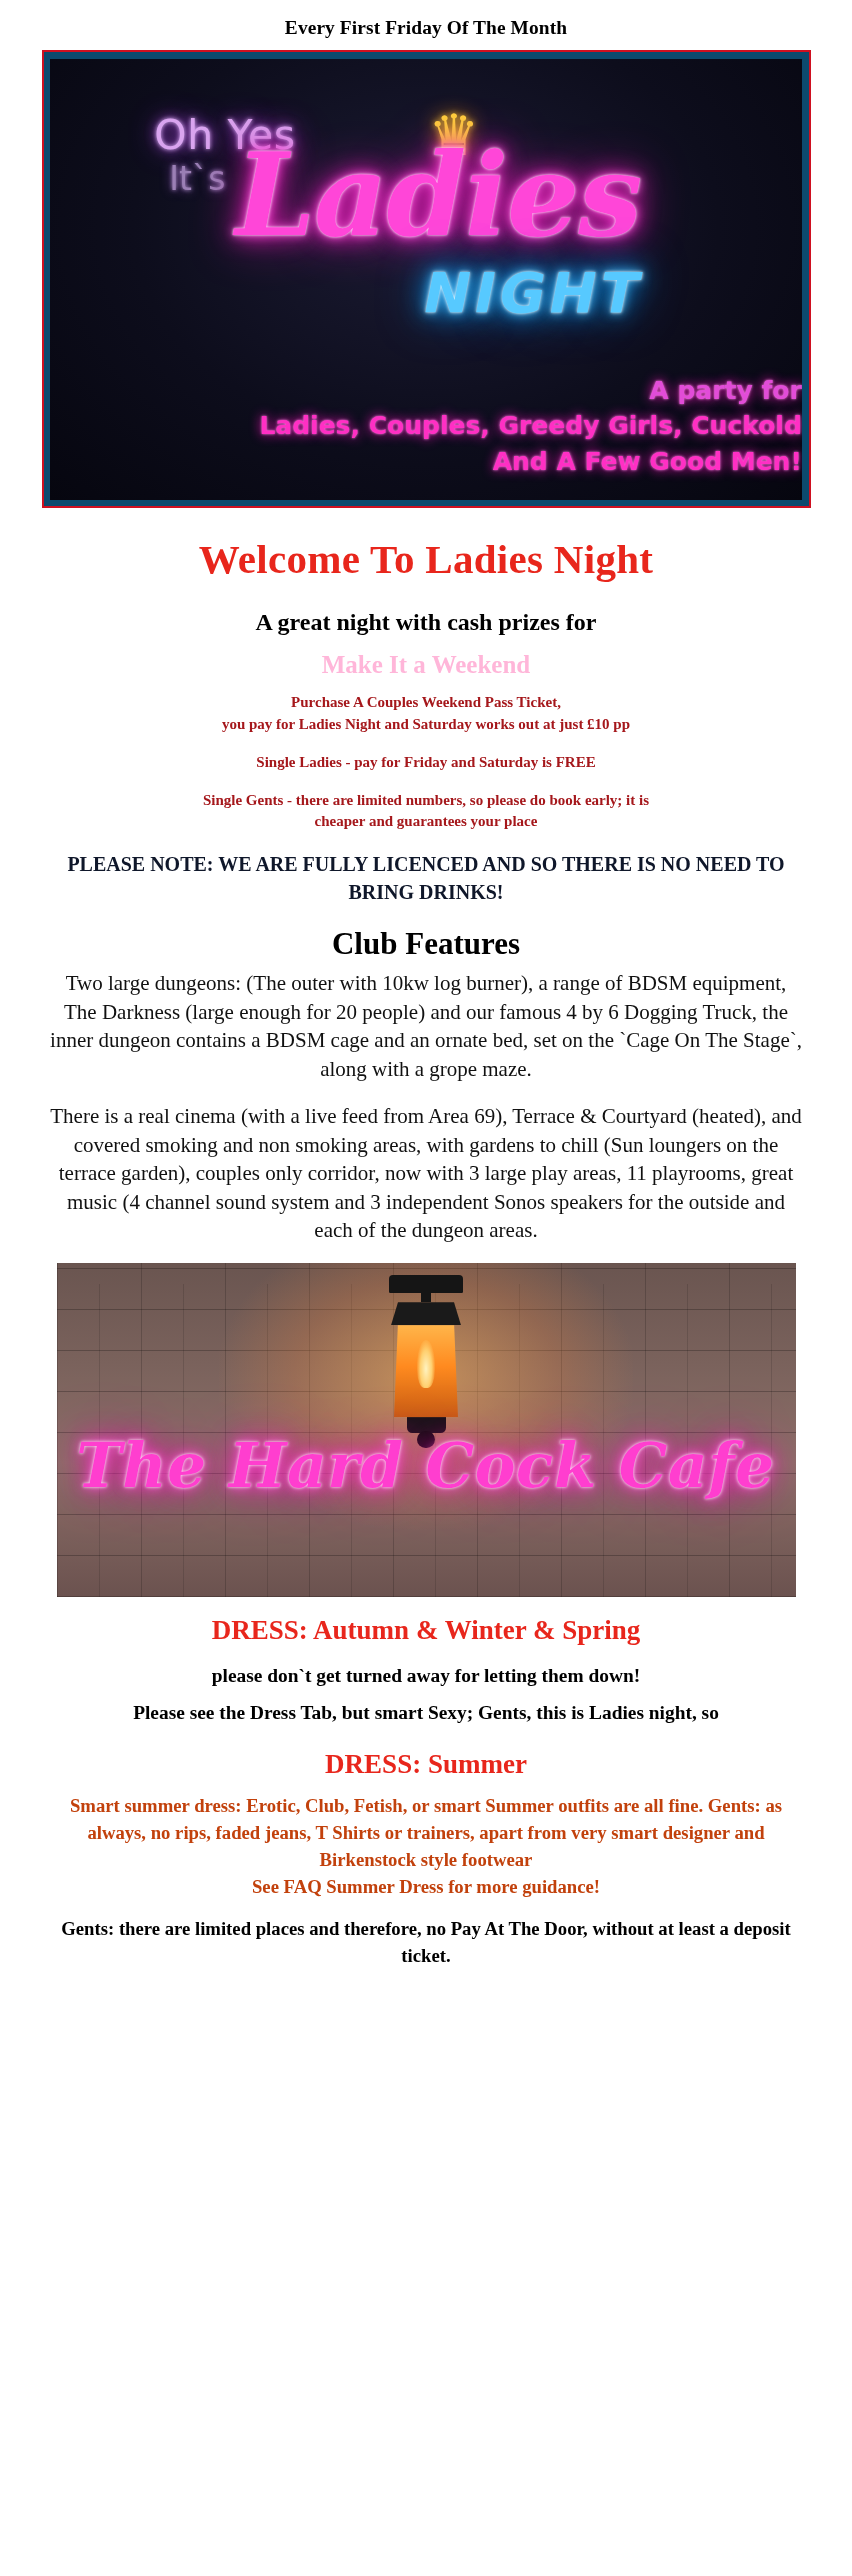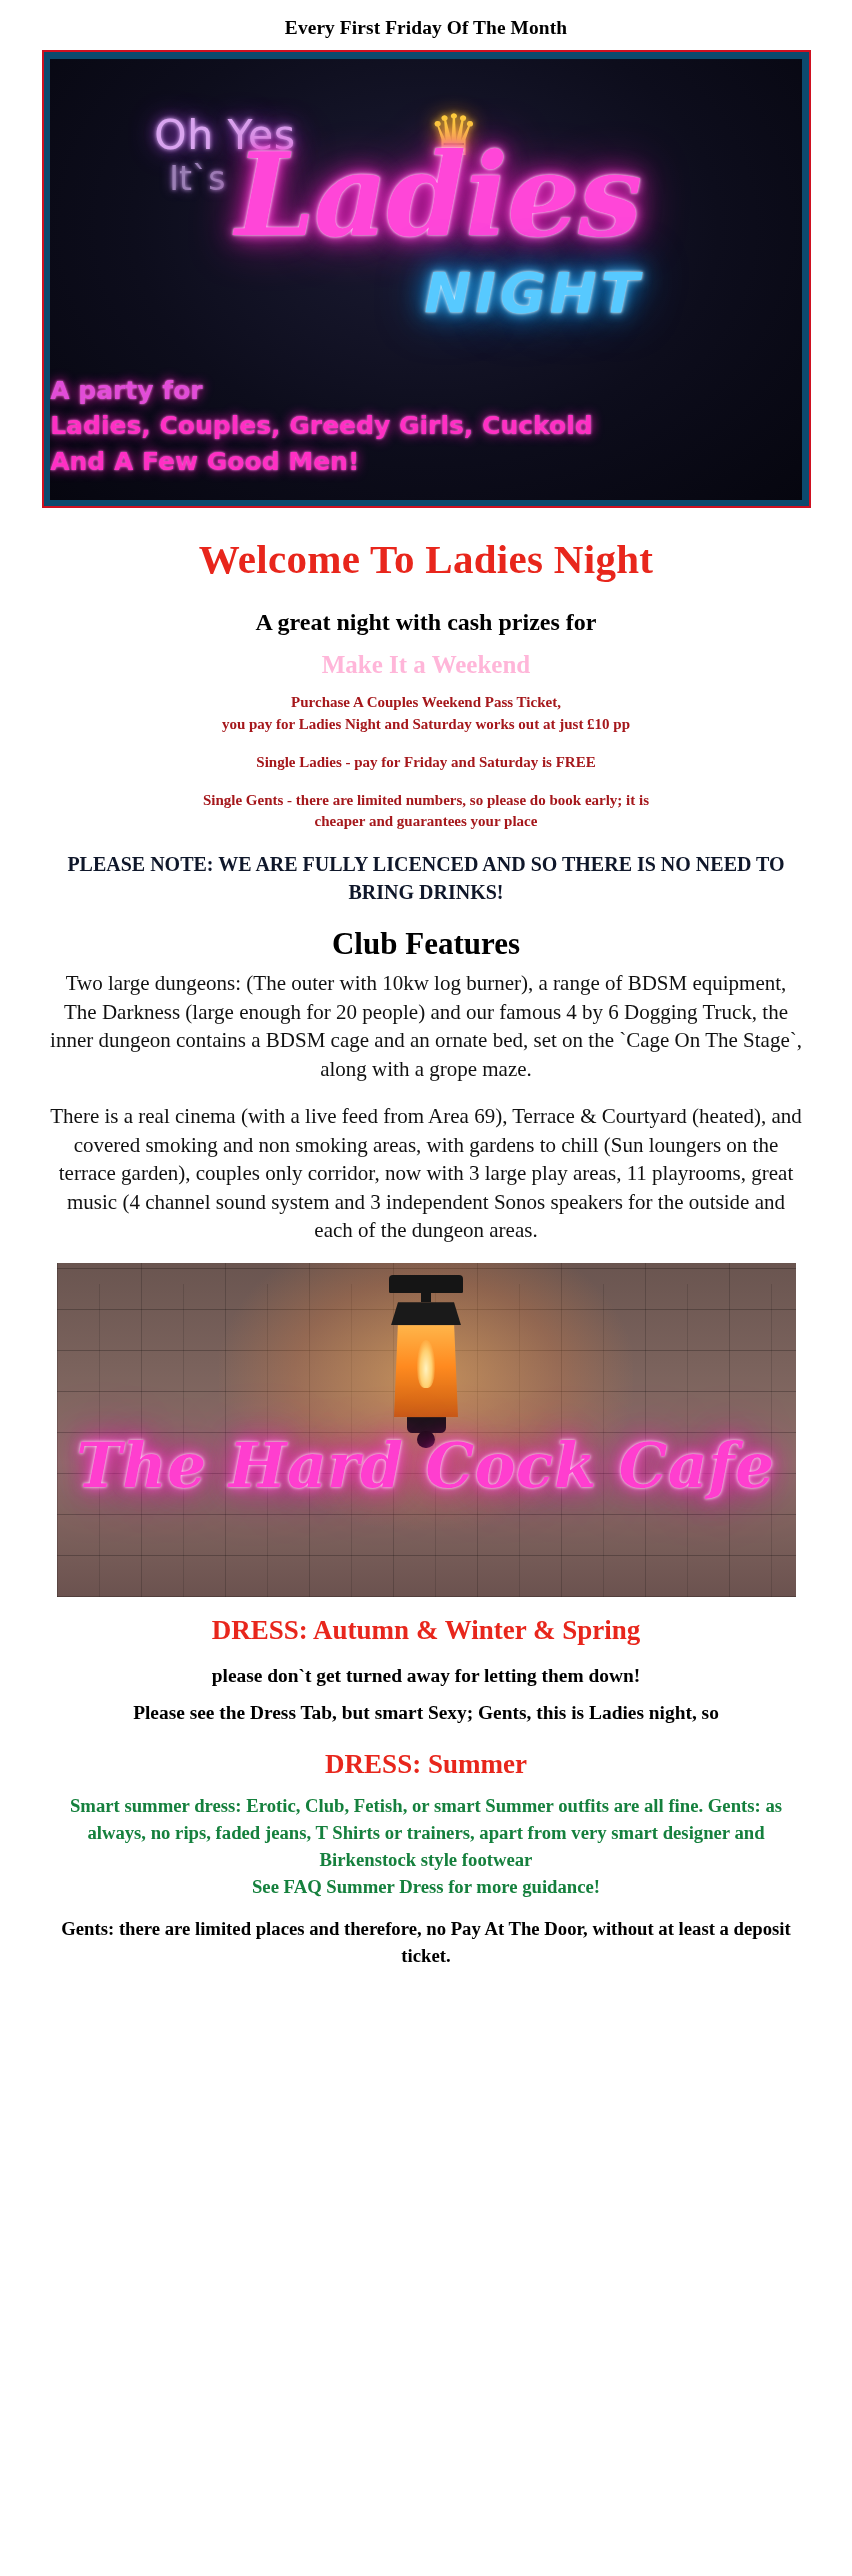--- a/index.html
+++ b/index.html
@@ -106,21 +106,21 @@
       0 0 3.3px #ffffff,
       0 0 10.7px #4fc3ff,
       0 0 27px #0aa2ff,
       0 0 48px #0066c0;
   }
   .banner .sub {
     position: absolute;
     left: 0;
     right: 0;
     top: 314px;
-    text-align: left;
+    text-align: right;
     font-family: "DejaVu Sans", sans-serif;
     font-weight: bold;
     font-size: 25px;
     line-height: 1.42;
     color: #ff3fd0;
     text-shadow: 0 0 2.7px #ff8ae6, 0 0 12px #ff12c0;
   }
   .banner .sub .l1 { color: #e24cd8; }
   .banner .sub .l2 { color: #ff2fc4; }
   .banner .sub .l3 { color: #ff2fc4; }
@@ -325,21 +325,21 @@
     color: #000;
     width: 769px;
     margin: 0 auto 10.7px;
   }
   .dress-body {
     text-align: center;
     font-family: "Liberation Serif", serif;
     font-weight: bold;
     font-size: 18.7px;
     line-height: 1.45;
-    color: #15803d;
+    color: #c2410c;
     width: 755px;
     margin: 0 auto 12px;
   }
   .dress-foot {
     text-align: center;
     font-family: "Liberation Serif", serif;
     font-weight: bold;
     font-size: 18.7px;
     line-height: 1.45;
     color: #000;

